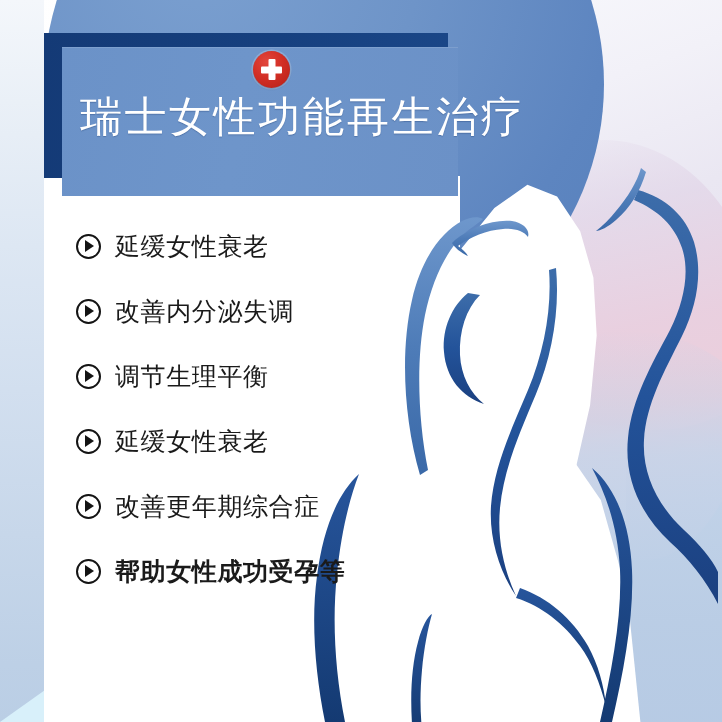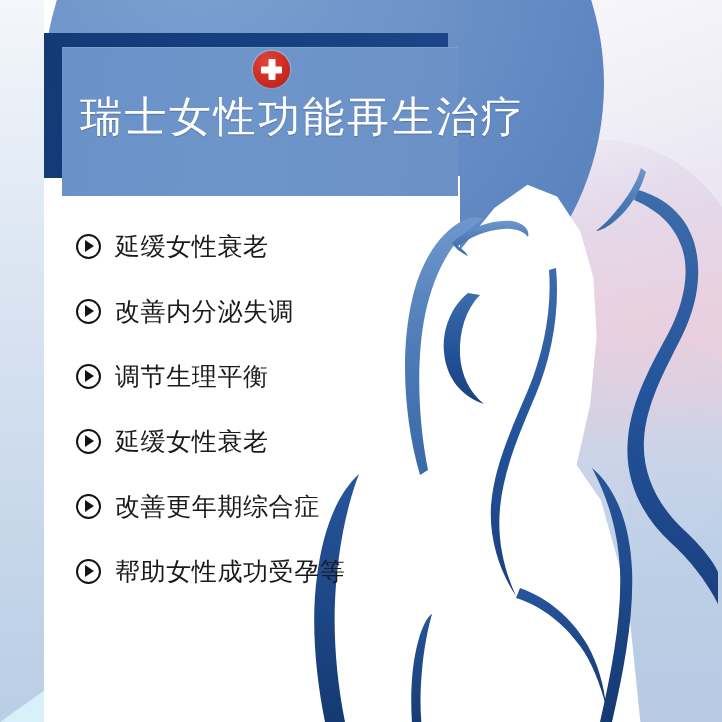--- a/index.html
+++ b/index.html
@@ -201,21 +201,21 @@
     left: 76px; top: 232px;
     width: 330px;
     text-align: right;
   }
   .bullet-row {
     display: flex;
     align-items: center;
     height: 28px;
     margin-bottom: 37px;
   }
-  .bullet-row:last-child { margin-bottom: 0; }
+  .bullet-row:last-child { margin-bottom: 0; font-weight: bold; }
   .bullet-icon {
     flex: 0 0 auto;
     width: 25px; height: 25px;
     border-radius: 50%;
     border: 2.3px solid #141414;
     position: relative;
     box-sizing: border-box;
     margin-right: 14px;
   }
   .bullet-icon::after {

